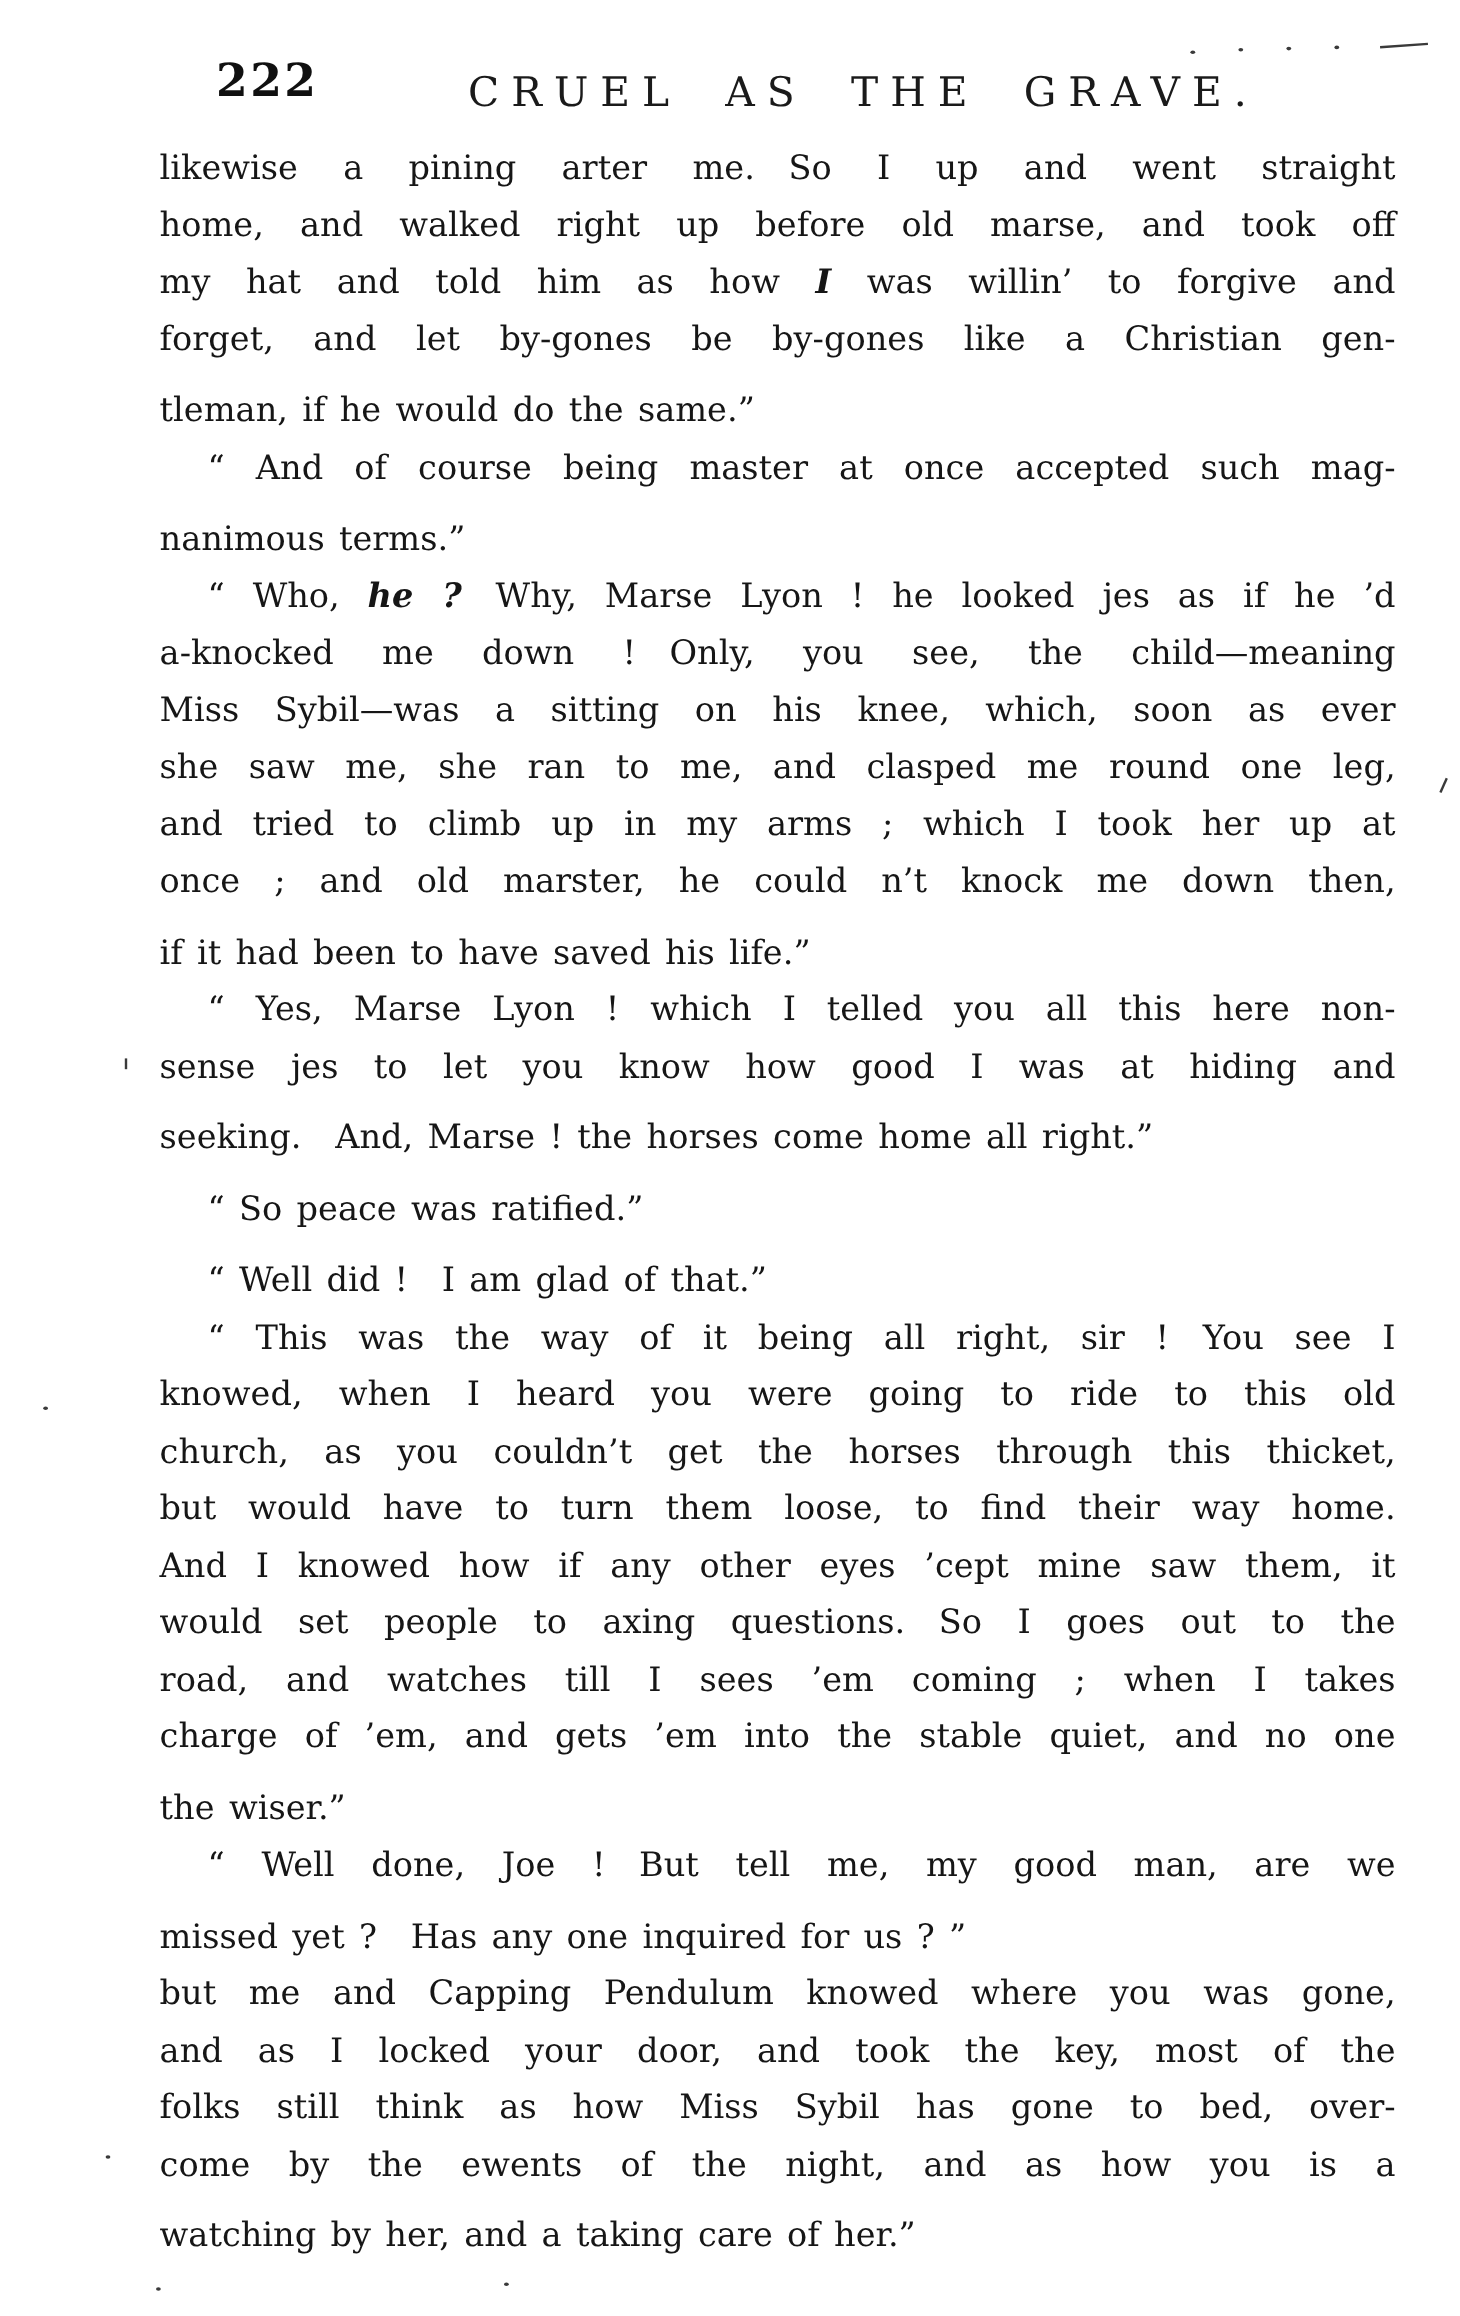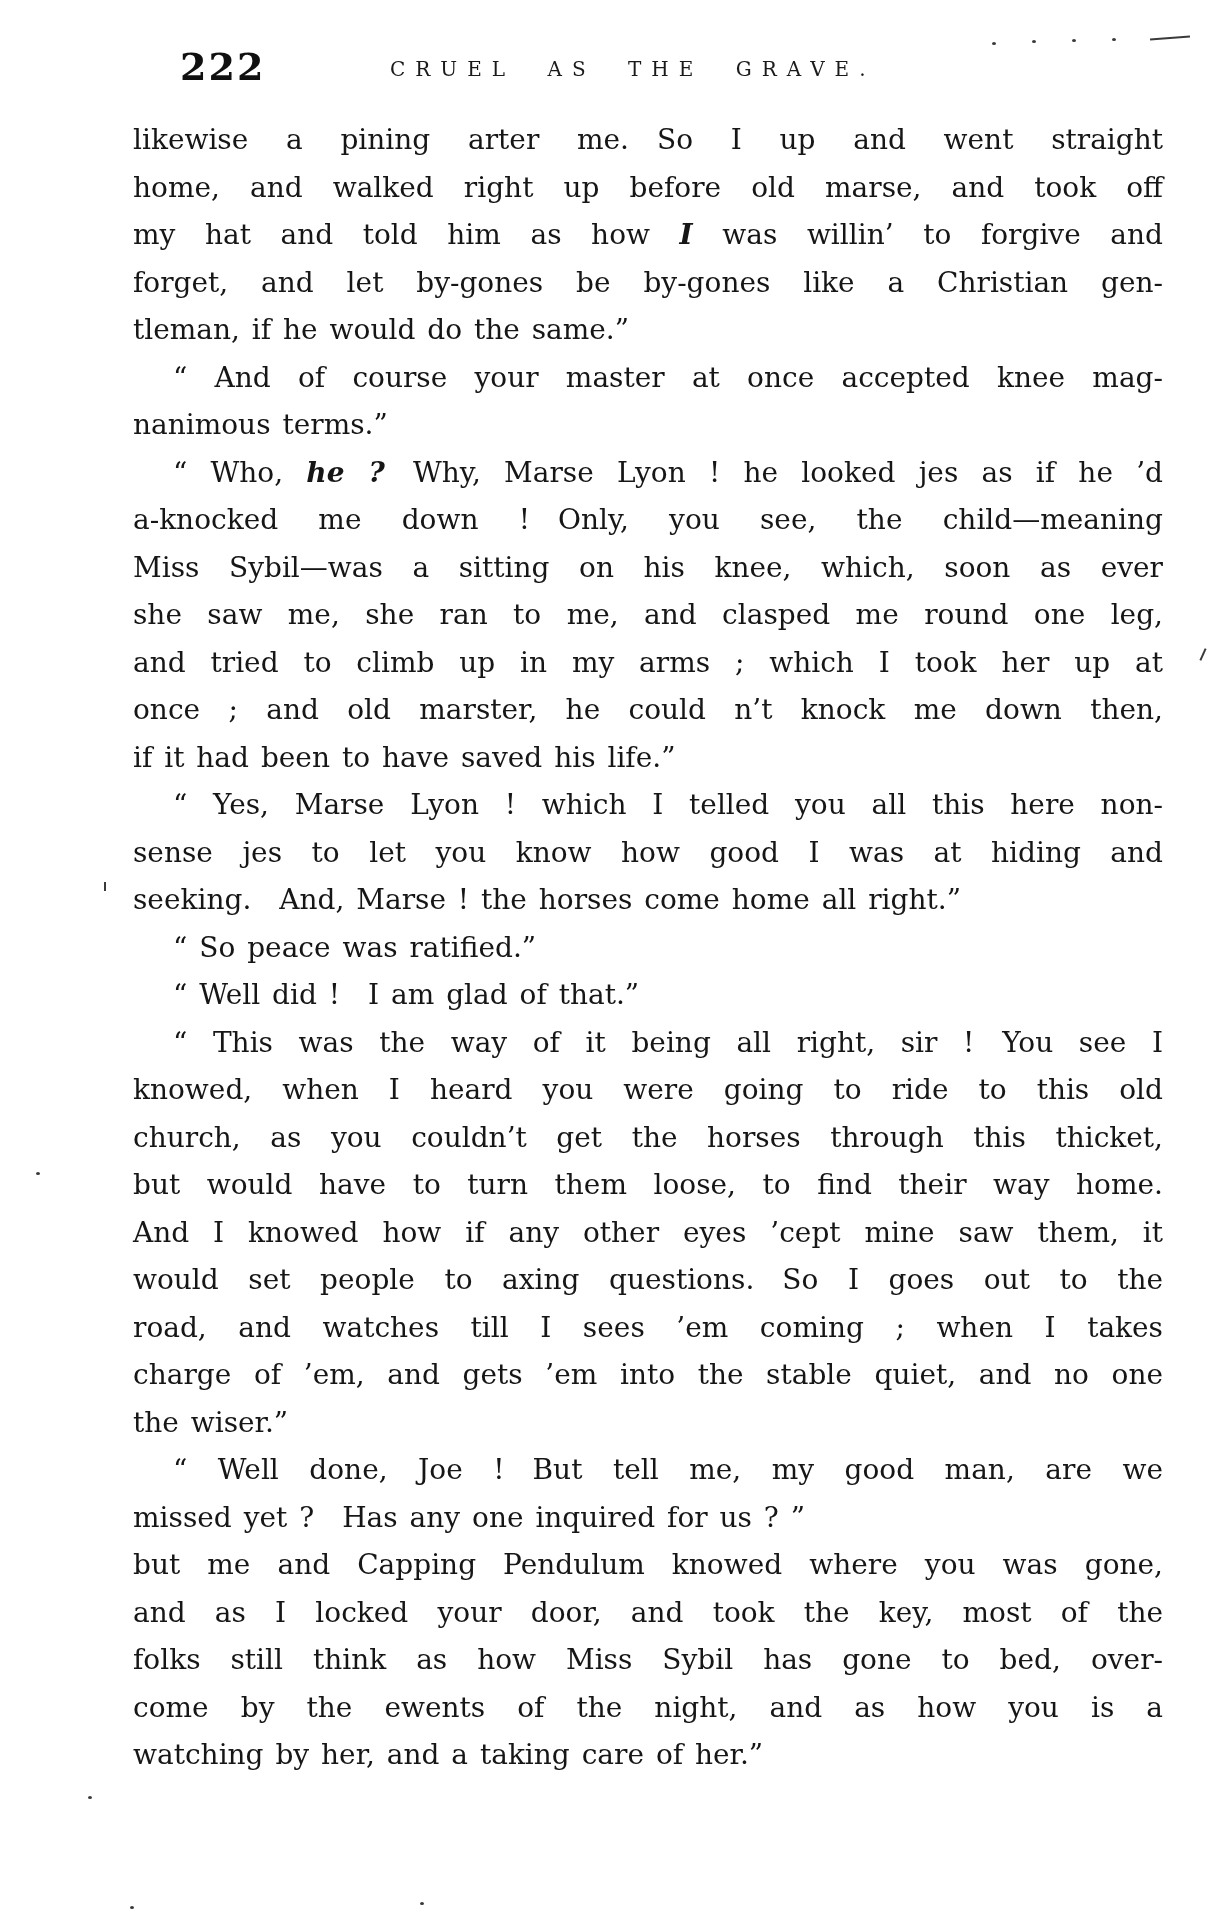--- a/index.html
+++ b/index.html
@@ -14,38 +14,38 @@
   .page { position:absolute; inset:0; }
 
   .page-number {
     position:absolute; left:148px; top:44px;
     font-size:38px; font-weight:700; letter-spacing:2px;
     color:#101010;
     margin-left:32px;
   }
   .running-title {
     position:absolute; left:390px; top:57px;
-    font-size:20px; letter-spacing:10px; word-spacing:16px;
+    font-size:34px; letter-spacing:10px; word-spacing:16px;
     color:#1a1a1a;
   }
 
   .page-body {
     position:absolute; left:133px; top:116px; width:1030px;
     font-size:28px; line-height:47.5px;
     word-spacing:3px;
   }
   .para { margin:0; }
   .line {
     display:block;
     text-align:justify;
     text-align-last:justify;
     text-justify:inter-word;
     white-space:normal;
   }
-  .line.last { text-align-last:left; }
+  .line.last { text-align-last:left;margin-top:12px; }
   .para.indent .line.first { text-indent:40px; }
 
   .run-b  { font-weight:400; }
   .run-bi { font-weight:700; font-style:italic; }
 
   
   .artifact { position:absolute; background:#3a3a3a; }
   .a-dot { width:4px; height:3px; border-radius:50%; }
   .a-dash { height:2px; }
   .a-slash { width:2px; height:13px; transform:rotate(24deg); }
@@ -62,21 +62,21 @@
 
   <div class="page-body">
       <div class="para">
         <span class="line first"><span>likewise a pining arter me. So I up and went straight</span></span>
         <span class="line"><span>home, and walked right up before old marse, and took off</span></span>
         <span class="line"><span>my hat and told him as how </span><span class="run-bi">I</span><span> was willin’ to forgive and</span></span>
         <span class="line"><span>forget, and let by-gones be by-gones like a Christian gen-</span></span>
         <span class="line last"><span>tleman, if he would do the same.”</span></span>
       </div>
       <div class="para indent">
-        <span class="line first"><span>“ And of course your master at once accepted knee mag-</span></span>
+        <span class="line first"><span>“ And of course being master at once accepted such mag-</span></span>
         <span class="line last"><span>nanimous terms.”</span></span>
       </div>
       <div class="para indent">
         <span class="line first"><span>“ Who, </span><span class="run-bi">he ?</span><span> Why, Marse Lyon ! he looked jes as if he ’d</span></span>
         <span class="line"><span>a-knocked me down ! Only, you see, the child—meaning</span></span>
         <span class="line"><span>Miss Sybil—was a sitting on his knee, which, soon as ever</span></span>
         <span class="line"><span>she saw me, she ran to me, and clasped me round one leg,</span></span>
         <span class="line"><span>and tried to climb up in my arms ; which I took her up at</span></span>
         <span class="line"><span>once ; and old marster, he could n’t knock me down then,</span></span>
         <span class="line last"><span>if it had been to have saved his life.”</span></span>

